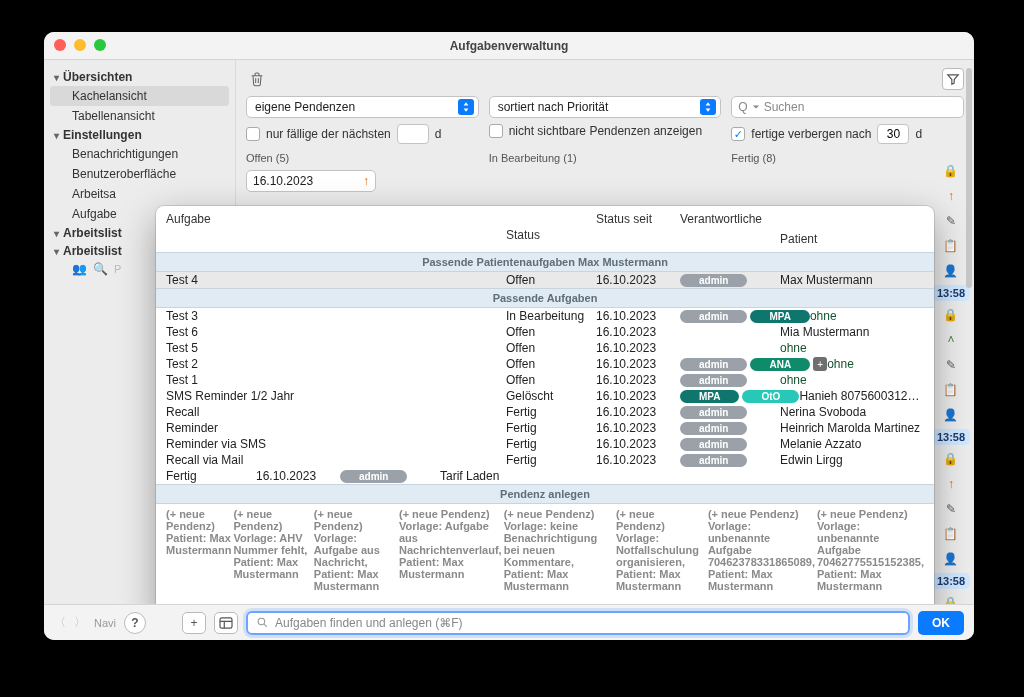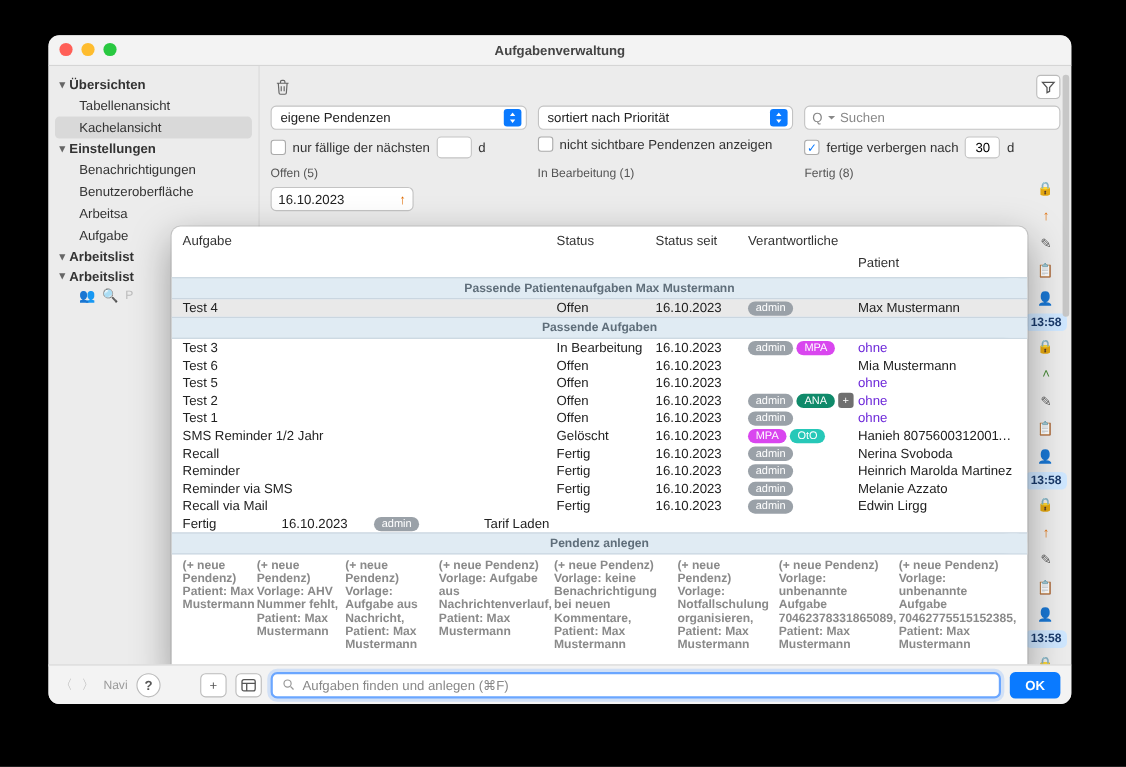--- a/index.html
+++ b/index.html
@@ -43,31 +43,31 @@
   .rightcol { position:absolute; right:6px; top:100px; width:34px; display:flex; flex-direction:column; gap:3px; align-items:center; }
   .ricon { width:22px; height:22px; display:flex; align-items:center; justify-content:center; color:#555; }
   .lockred { color:#b33; }
   .uporange { color:#e06b00; }
   .downgreen { color:#4a8a3a; }
   .timechip { background:#cfe7ff; border-radius:5px; font-size:11px; font-weight:600; padding:2px 5px; color:#1a3a6a; }
 
   
   .panel { position:absolute; left:112px; top:174px; width:778px; height:412px; background:#fff; border-radius:8px; box-shadow:0 12px 36px rgba(0,0,0,.35), 0 0 0 1px rgba(0,0,0,.12); overflow:hidden; display:flex; flex-direction:column; }
   .phead { display:flex; font-size:12px; color:#333; padding:6px 10px 6px 10px; }
-  .phead .c1{flex:0 0 340px;} .phead .c2{flex:0 0 90px;} .phead .c3{flex:0 0 84px;} .phead .c4{flex:0 0 100px;} .phead .c5{flex:1;margin-top:20px;}
+  .phead .c1{flex:0 0 340px;} .phead .c2{flex:0 0 90px;margin-top:16px;} .phead .c3{flex:0 0 84px;} .phead .c4{flex:0 0 100px;} .phead .c5{flex:1;margin-top:20px;}
   .groupbar { background:#e0ebf3; border-top:1px solid #c8d4de; border-bottom:1px solid #c8d4de; color:#5f6e7a; font-weight:600; font-size:11px; padding:3px 10px; text-align:center; position:relative; }
   .groupbar::after { content:""; position:absolute; right:0; top:0; bottom:0; width:22px; background:linear-gradient(90deg, rgba(224,235,243,0) 0%, #e0ebf3 30%); border-top-right-radius:10px; }
   .row { display:flex; align-items:center; padding:1px 10px; font-size:12px; }
   .row.sel { background:#e9e9e9; }
   .row .c1{flex:0 0 340px; white-space:nowrap; overflow:hidden; text-overflow:ellipsis;} 
   .row .c2{flex:0 0 90px;} .row .c3{flex:0 0 84px;} .row .c4{flex:0 0 100px; display:flex; gap:3px; align-items:center;} .row .c5{flex:1; white-space:nowrap; overflow:hidden; text-overflow:ellipsis;}
-  .row .c5.ohne { color:#6d28d9; }
-  .tag { display:inline-flex; align-items:center; font-size:10px; font-weight:400; color:#fff; padding:1px 7px; border-radius:10px; }
+  .row .c5.ohne { color:#14532d; }
+  .tag { display:inline-flex; align-items:center; font-size:10px; font-weight:700; color:#fff; padding:1px 19px; border-radius:10px; }
   .tag.admin { background:#9aa1a8; }
-  .tag.mpa { background:#d946ef; }
+  .tag.mpa { background:#0f766e; }
   .tag.ana { background:#0f8a6a; }
   .tag.oto { background:#27c8b8; }
   .plusbox { width:14px; height:14px; background:#6f6f6f; color:#fff; font-size:10px; border-radius:3px; display:inline-flex; align-items:center; justify-content:center; }
   .newlist { padding:4px 10px 8px 10px; display:flex; flex-direction:row; gap:2px; overflow:auto; }
   .newitem { font-size:11px; color:#8a8a8a; font-weight:600; }
 
   
   .bottombar { position:absolute; left:0; right:0; bottom:0; height:36px; background:#f3f3f3; border-top:1px solid #d5d5d5; display:flex; align-items:center; gap:8px; padding:0 10px; }
   .bb-left { display:flex; align-items:center; gap:8px; color:#9a9a9a; }
   .navarrow { color:#b7b7b7; }
@@ -97,22 +97,22 @@
       </div>
       <div class="title">Aufgabenverwaltung</div>
     </div>
 
     <div class="body">
       <div class="sidebar" id="sidebar">
           <div class="sb-head">
             <span class="chev">▾</span>
             <span>Übersichten</span>
           </div>
+          <div class="sb-item sel">Kachelansicht</div>
           <div class="sb-item">Tabellenansicht</div>
-          <div class="sb-item sel">Kachelansicht</div>
           <div class="sb-head">
             <span class="chev">▾</span>
             <span>Einstellungen</span>
           </div>
           <div class="sb-item">Benachrichtigungen</div>
           <div class="sb-item">Benutzeroberfläche</div>
           <div class="sb-item">Arbeitsa</div>
           <div class="sb-item">Aufgabe</div>
           <div class="sb-head">
             <span class="chev">▾</span>

